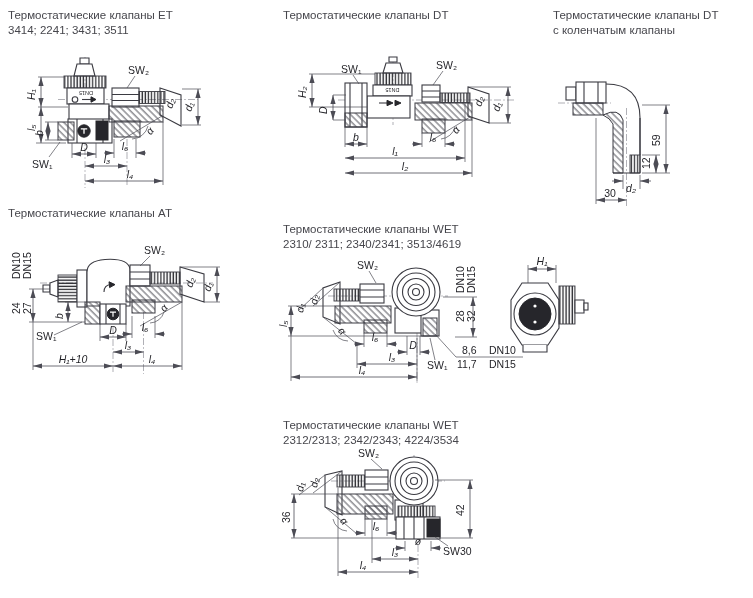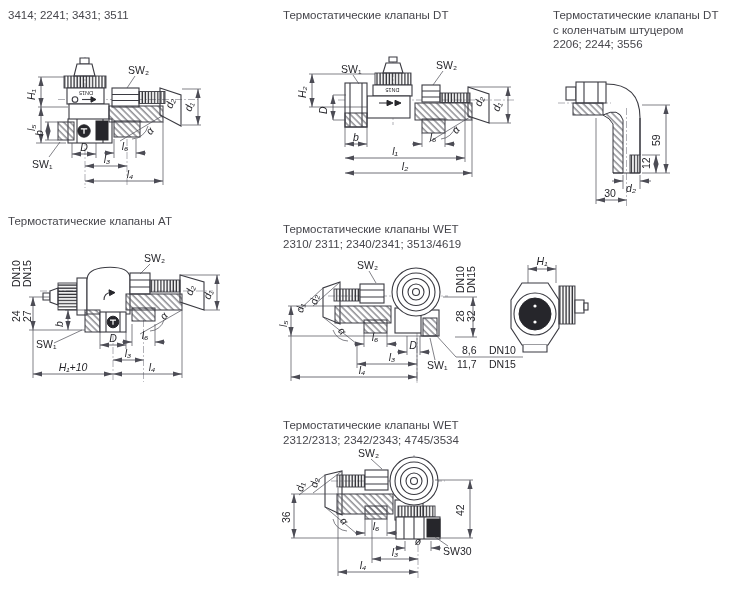--- a/index.html
+++ b/index.html
@@ -45,20 +45,21 @@
       <path d="M0,0.4 L9,3 L0,5.6 Z" fill="#4c4c55"></path>
     </marker>
     <marker id="asr" orient="auto-start-reverse" markerUnits="userSpaceOnUse" markerWidth="10" markerHeight="8" refX="9" refY="3">
       <path d="M0,0.4 L9,3 L0,5.6 Z" fill="#4c4c55"></path>
     </marker>
   </defs>
 </svg>
 
 <section class="fig" style="left:8px;top:8px;width:268px;height:206px">
   <header class="fig-title">
+    <div>Термостатические клапаны ET</div>
     <div>3414; 2241; 3431; 3511</div>
   </header>
   <svg style="top:47px" width="262" height="162" viewBox="0 0 262 162">
     <g>
       <path class="ctr" d="M77,2 V133"></path>
           <path class="ctr" d="M50,44.5 H190"></path>
       <path class="ctr" d="M119,84 V131"></path>
     </g>
     <g>
       <path class="lnf" d="M72,3 h9 v6 h-9 z"></path>
@@ -179,22 +180,21 @@
       <path class="dim dar" d="M225,32 V68"></path>
       <text class="lbl it" transform="rotate(-52 174 76)" x="171" y="78">α</text>
       <text class="lbl tiny mid" x="109.5" y="38" transform="rotate(180 109.5 35.5)">DN15</text>
     </g>
   </svg>
 </section>
 
 <section class="fig" style="left:553px;top:8px;width:198px;height:212px">
   <header class="fig-title">
     <div>Термостатические клапаны DT</div>
-    <div>с коленчатым штуцером</div>
-    <div>2206; 2244; 3556</div>
+    <div>с коленчатым клапаны</div>
   </header>
   <svg style="top:54px" width="196" height="158" viewBox="0 0 196 158">
     <g>
       <path class="ctr" d="M5,41 H58"></path>
           <path class="ctr" d="M73.5,46 V146"></path>
     </g>
     <g>
       <rect class="lnf" x="13" y="25" width="10" height="13"></rect>
       <rect class="lnf" x="23" y="20" width="30" height="21"></rect>
       <path class="ln" d="M31,20 v21 M45,20 v21"></path>
@@ -215,21 +215,21 @@
       <path class="dim dae" d="M59,119 H70"></path>
           <path class="dim dae" d="M98,119 H87"></path>
       <text class="lbl it mid" x="78" y="130">d₂</text>
       <path class="ext" d="M43,56 V142"></path>
       <path class="dim dar" d="M43,138 H73.5"></path>
       <text class="lbl mid" x="57" y="135">30</text>
     </g>
   </svg>
 </section>
 
-<section class="fig" style="left:8px;top:214px;width:268px;height:180px">
+<section class="fig" style="left:8px;top:206px;width:268px;height:180px">
   <header class="fig-title">
     <div>Термостатические клапаны AT</div>
   </header>
   <svg style="top:36px" width="262" height="140" viewBox="0 0 262 140">
     <g>
       <path class="ctr" d="M32,41 H205"></path>
           <path class="ctr" d="M105,58 V130"></path>
       <path class="ctr" d="M135.5,70 V132"></path>
     </g>
     <g>
@@ -372,21 +372,21 @@
       <path class="ext" d="M245,27 V9 M273,27 V9"></path>
       <path class="dim dar" d="M245,13 H273"></path>
       <text class="lbl it mid" x="259" y="9">H₁</text>
     </g>
   </svg>
 </section>
 
 <section class="fig" style="left:283px;top:418px;width:262px;height:178px">
   <header class="fig-title">
     <div>Термостатические клапаны WET</div>
-    <div>2312/2313; 2342/2343; 4745/3534</div>
+    <div>2312/2313; 2342/2343; 4224/3534</div>
   </header>
   <svg style="top:30px" width="258" height="148" viewBox="0 0 258 148">
     <g>
       <path class="ctr" d="M48,33 H162"></path>
           <path class="ctr" d="M131,7 V55"></path>
       <path class="ctr" d="M135,58 V130"></path>
     </g>
     <g>
       <path class="ln" d="M42,27 L59,23 L59,67 L42,59 Z"></path>
       <rect class="thread" x="54" y="27" width="28" height="12"></rect>

